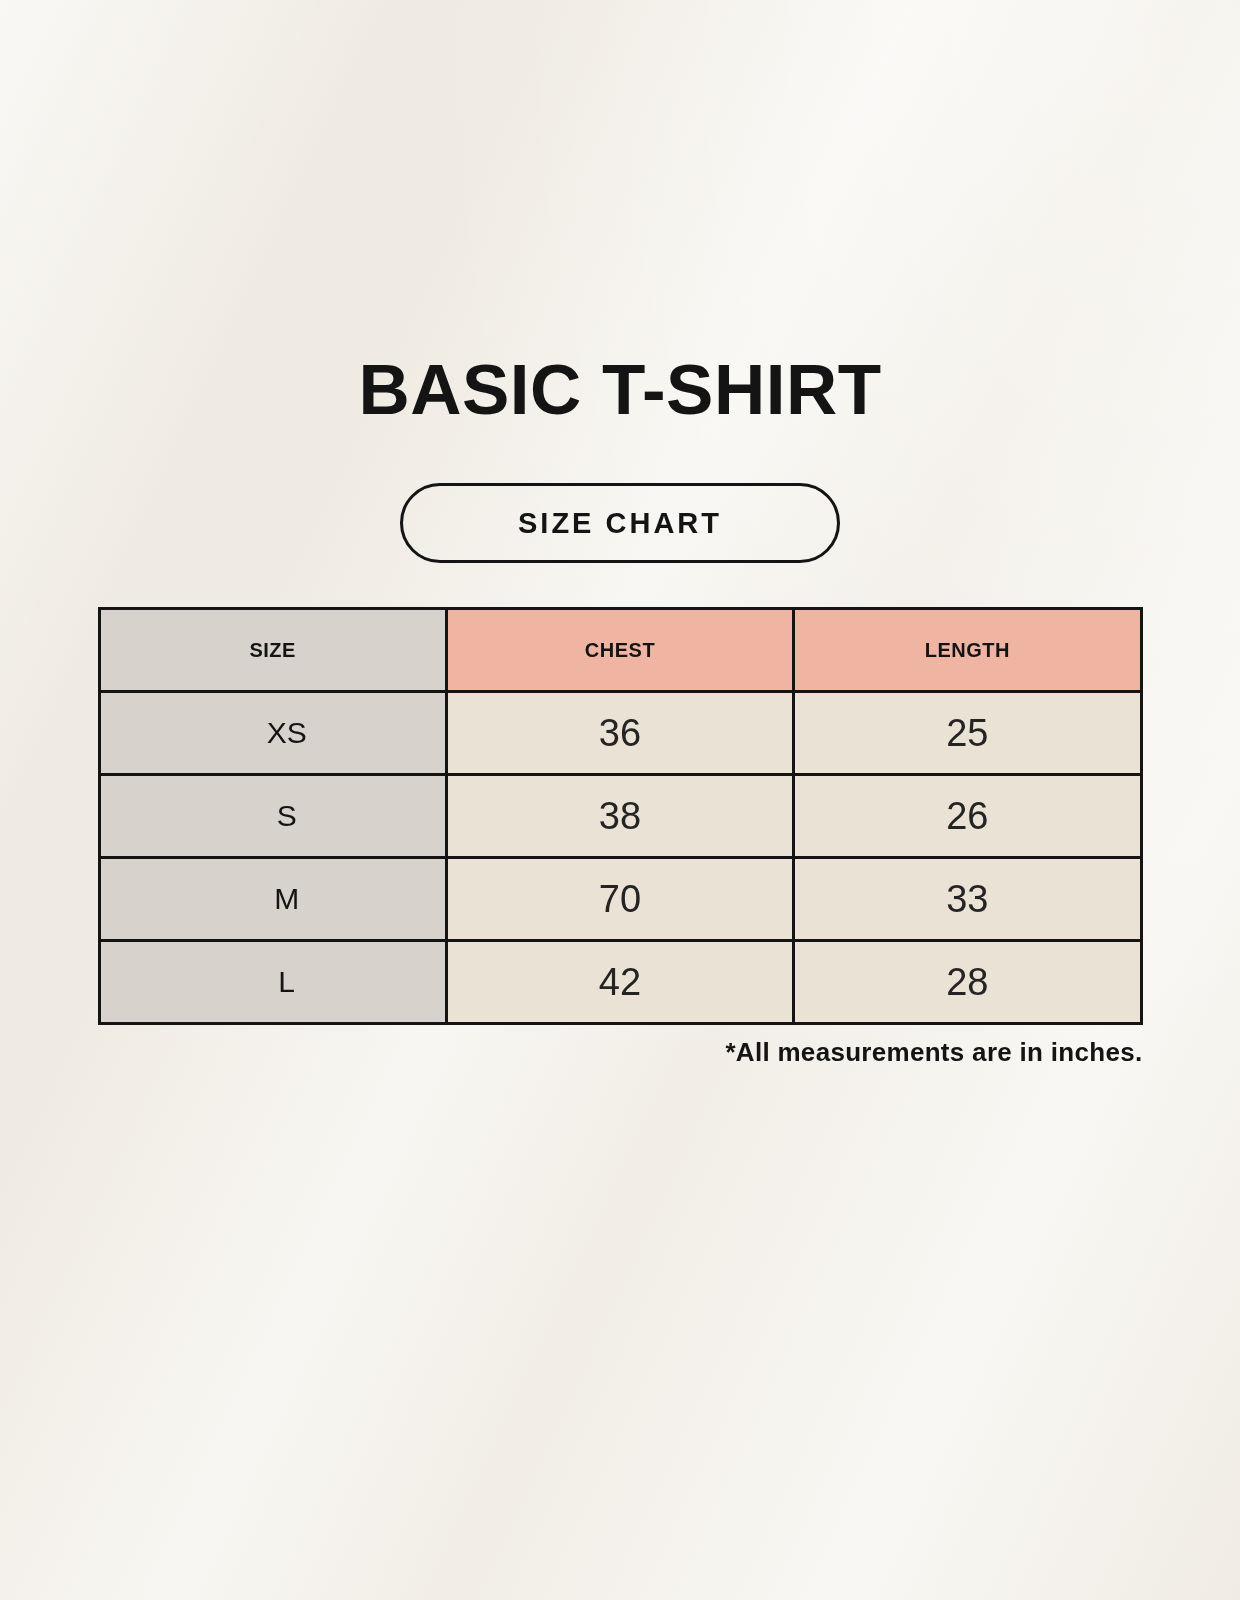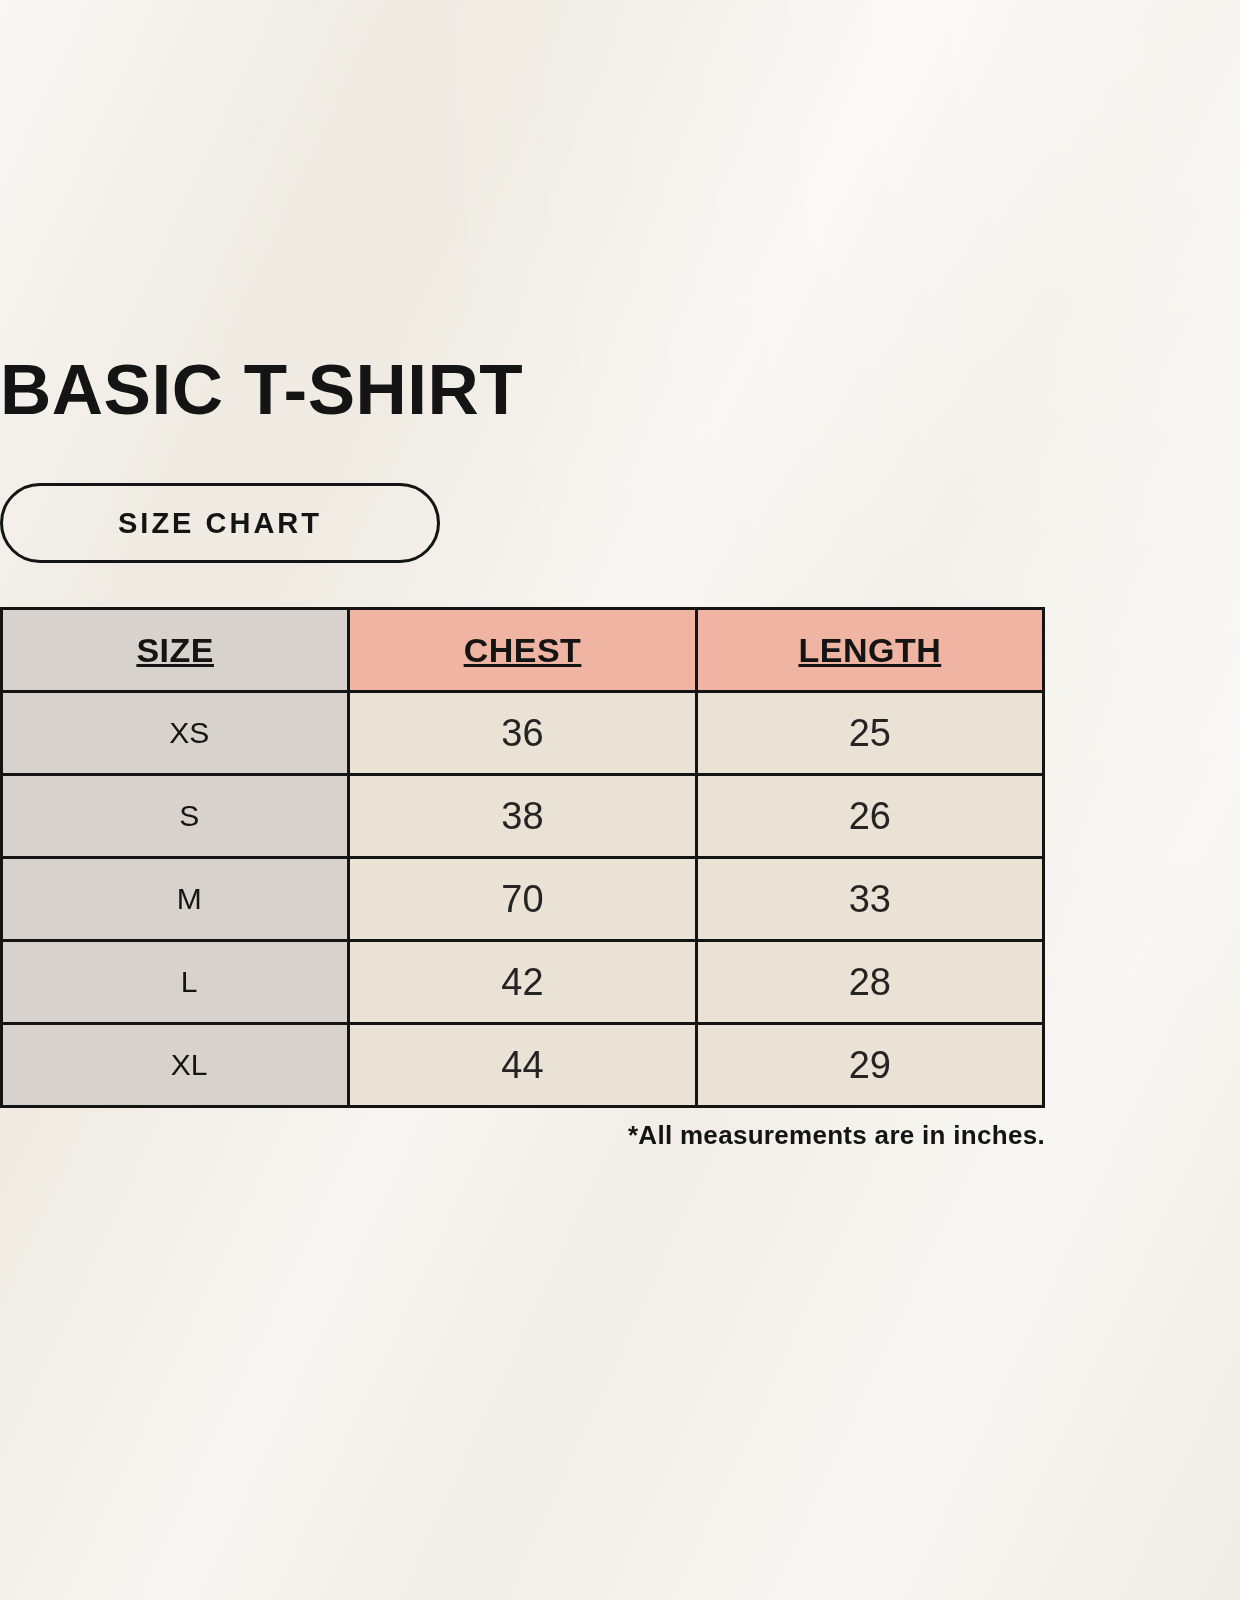--- a/index.html
+++ b/index.html
@@ -9,21 +9,21 @@
     background-color:var(--page-bg,#f2efe8);
     background-image:
       linear-gradient(115deg, rgba(255,255,255,0.65) 0%, rgba(255,255,255,0) 20%),
       linear-gradient(115deg, rgba(233,227,215,0.30) 28%, rgba(255,255,255,0.45) 46%,
                       rgba(238,233,224,0.20) 60%, rgba(255,255,255,0.50) 80%, rgba(234,229,219,0.30) 100%),
       radial-gradient(ellipse at 92% 4%, rgba(255,255,255,0.55), rgba(255,255,255,0) 45%);
     overflow:hidden;
   }
   .page{
     box-sizing:border-box;width:100%;height:100%;
-    display:flex;flex-direction:column;
+    display:flex;flex-direction:column;align-items:center;
     padding-top:354px;
   }
   .title{
     margin:0;line-height:1;
     font-size:71px;font-weight:700;letter-spacing:0.5px;
     color:var(--text-dark,#141414);
     white-space:nowrap;
   }
   .pill{
     margin-top:58px;
@@ -42,23 +42,22 @@
     margin-top:44px;
     width:1045px;
     border-collapse:collapse;table-layout:fixed;
   }
   .size-chart th,.size-chart td{
     border:3px solid var(--table-border,#141414);
     text-align:center;vertical-align:middle;
     height:80px;padding:0;
   }
   .size-chart thead th{
-    font-size:34px;font-weight:700;letter-spacing:0.5px;
+    font-size:20px;font-weight:700;letter-spacing:0.5px;
     color:var(--text-dark,#141414);
-    text-decoration:underline;
   }
   .size-chart thead th.col-size{background:var(--size-col-bg,#d8d2cc);}
   .size-chart thead th.col-measure{background:var(--measure-header-bg,#f0b4a2);}
   .size-chart tbody th{
     background:var(--size-col-bg,#d8d2cc);
     font-size:30px;font-weight:400;color:var(--text-dark,#141414);padding-left:28px;
   }
   .size-chart tbody td{
     background:var(--value-cell-bg,#e9e2d5);
     font-size:38px;font-weight:400;color:var(--text-number,#242424);
@@ -103,23 +102,18 @@
       <tr>
         <th>M</th>
         <td>70</td>
         <td>33</td>
       </tr>
       <tr>
         <th>L</th>
         <td>42</td>
         <td>28</td>
       </tr>
-      <tr>
-        <th>XL</th>
-        <td>44</td>
-        <td>29</td>
-      </tr>
     </tbody>
   </table>
 
   <div class="footnote">*All measurements are in inches.</div>
 
 </div>
 
 </body></html>

